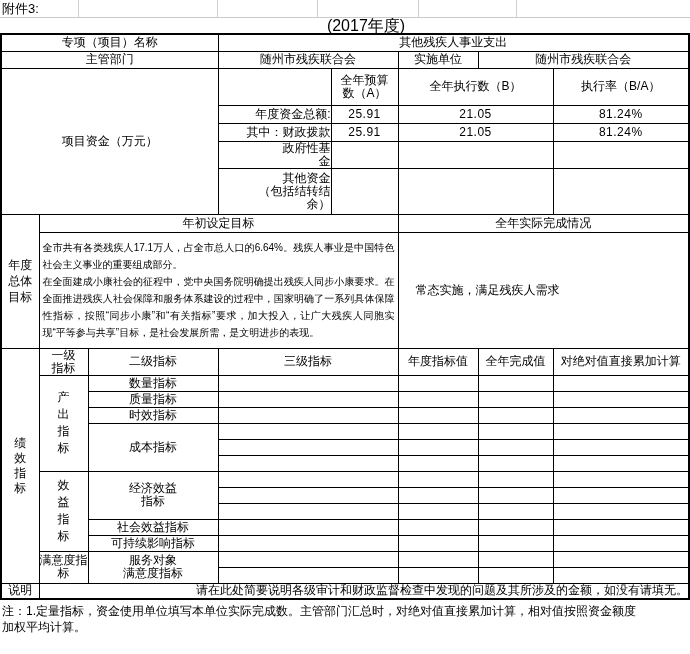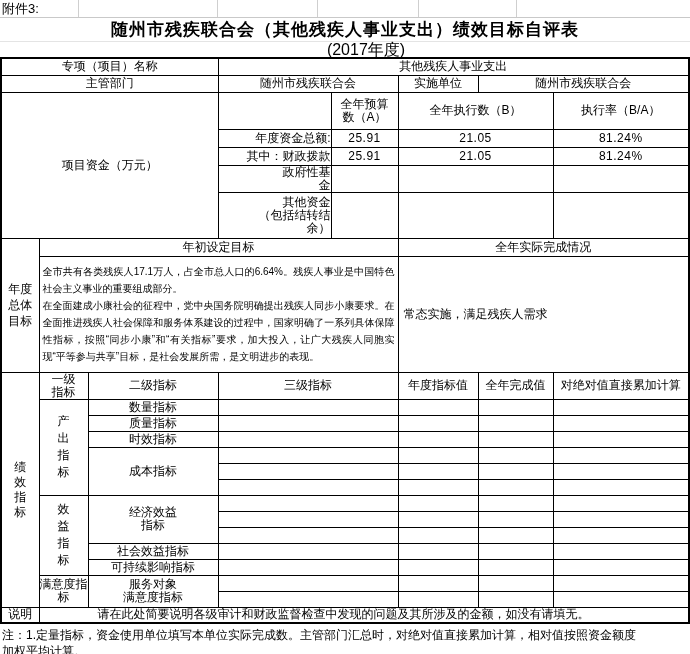--- a/index.html
+++ b/index.html
@@ -16,22 +16,22 @@
   #subtitlerow{width:690px;height:15px;text-align:center;font-size:16px;line-height:15px;margin-left:21px;}
 
   
   table{border-collapse:collapse;table-layout:fixed;width:690px;}
   table{border:2px solid #000;}
   td{border:1px solid #000;font-size:12px;text-align:center;vertical-align:middle;
      padding:0;overflow:hidden;line-height:13px;}
   .pre{white-space:pre-line;}
   .tl{text-align:right;padding-left:2px;}
   .goaltext{text-align:justify;padding:3px 3px;line-height:17px;font-size:10px;}
-  .actualtext{text-align:left;padding-left:5px;}
-  .remarktext{text-align:left;padding-left:58px;font-size:12px;border-radius:8px;}
+  .actualtext{text-align:left;padding-left:17px;}
+  .remarktext{text-align:right;padding-left:58px;font-size:12px;border-radius:8px;}
   .vtext1{width:14px;margin:0 auto;line-height:15px;word-break:break-all;}
   .vtext1g{width:14px;margin:0 auto;line-height:17px;word-break:break-all;}
   .vtext2{width:28px;margin:0 auto;line-height:16px;word-break:break-all;}
   .num{letter-spacing:0.5px;margin-top:11px;}
 
   
   #note{width:686px;padding:3px 2px 0 2px;font-size:12px;line-height:16px;white-space:pre-line;}
 </style>
 </head>
 <body>
@@ -40,21 +40,20 @@
 
   <div id="topstrip">
     <span id="attachment">附件3:</span>
     <div class="vgrid" style="left:78px"></div>
     <div class="vgrid" style="left:217px"></div>
     <div class="vgrid" style="left:317px"></div>
     <div class="vgrid" style="left:418px"></div>
     <div class="vgrid" style="left:516px"></div>
   </div>
 
-  <div id="titlerow">随州市残疾联合会（其他残疾人事业支出）绩效目标自评表</div>
   <div id="subtitlerow">(2017年度)</div>
 
   <table>
     <colgroup>
       <col style="width:38px">
         <col style="width:49px">
         <col style="width:130px">
         <col style="width:113px">
       <col style="width:67px">
         <col style="width:80px">

